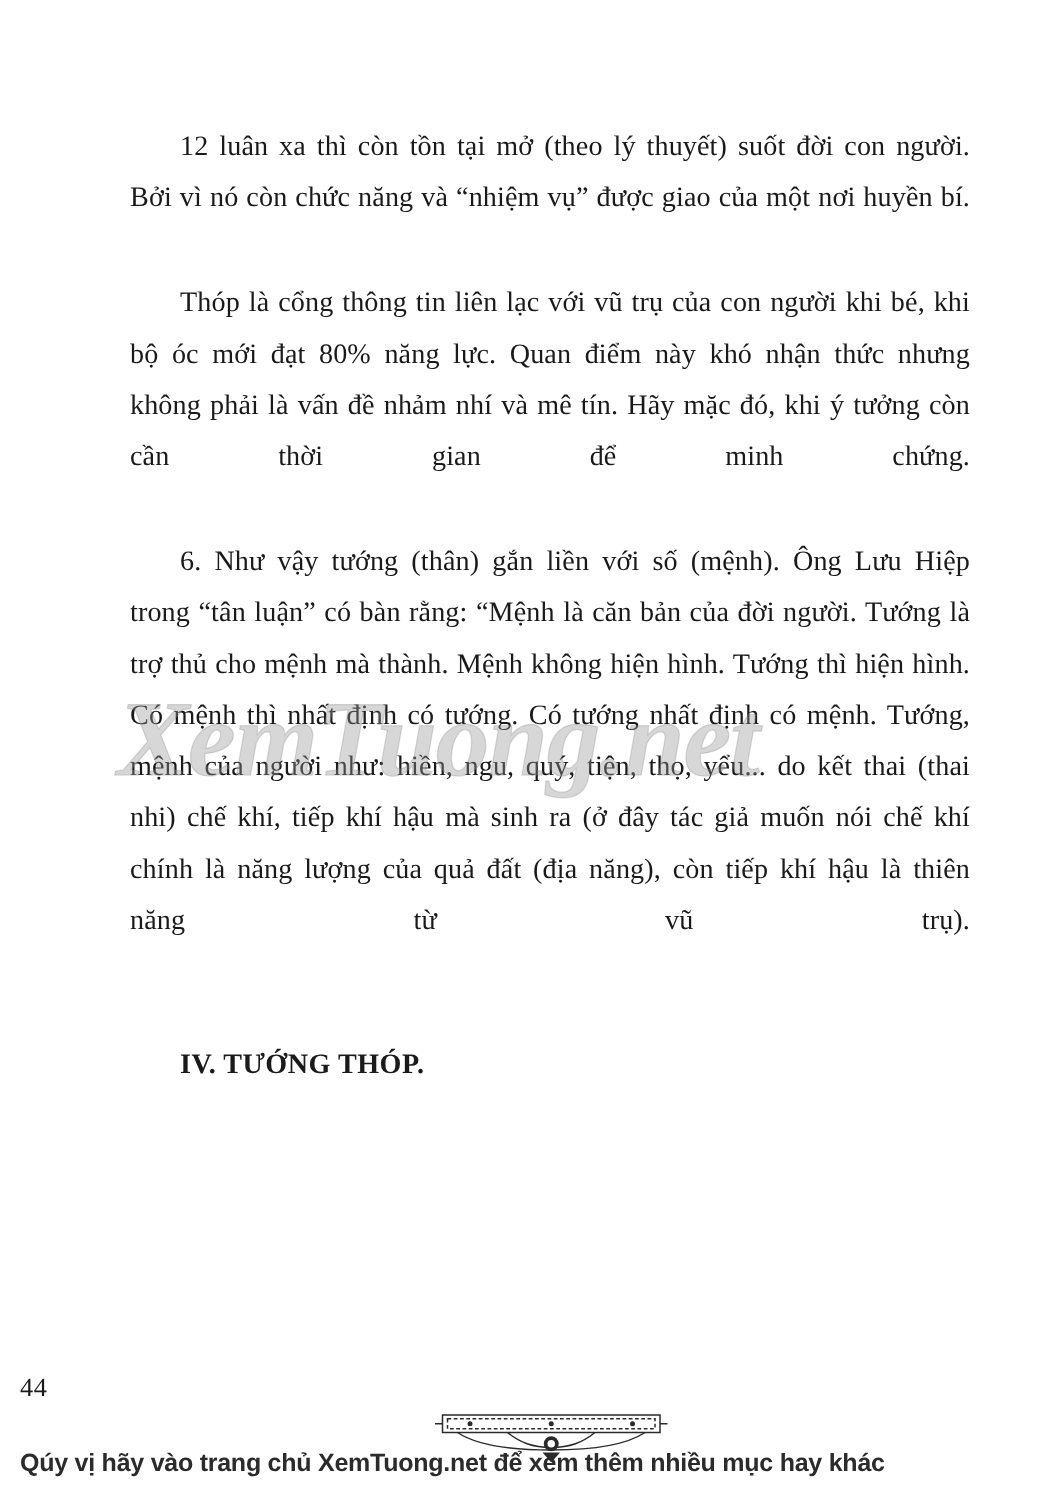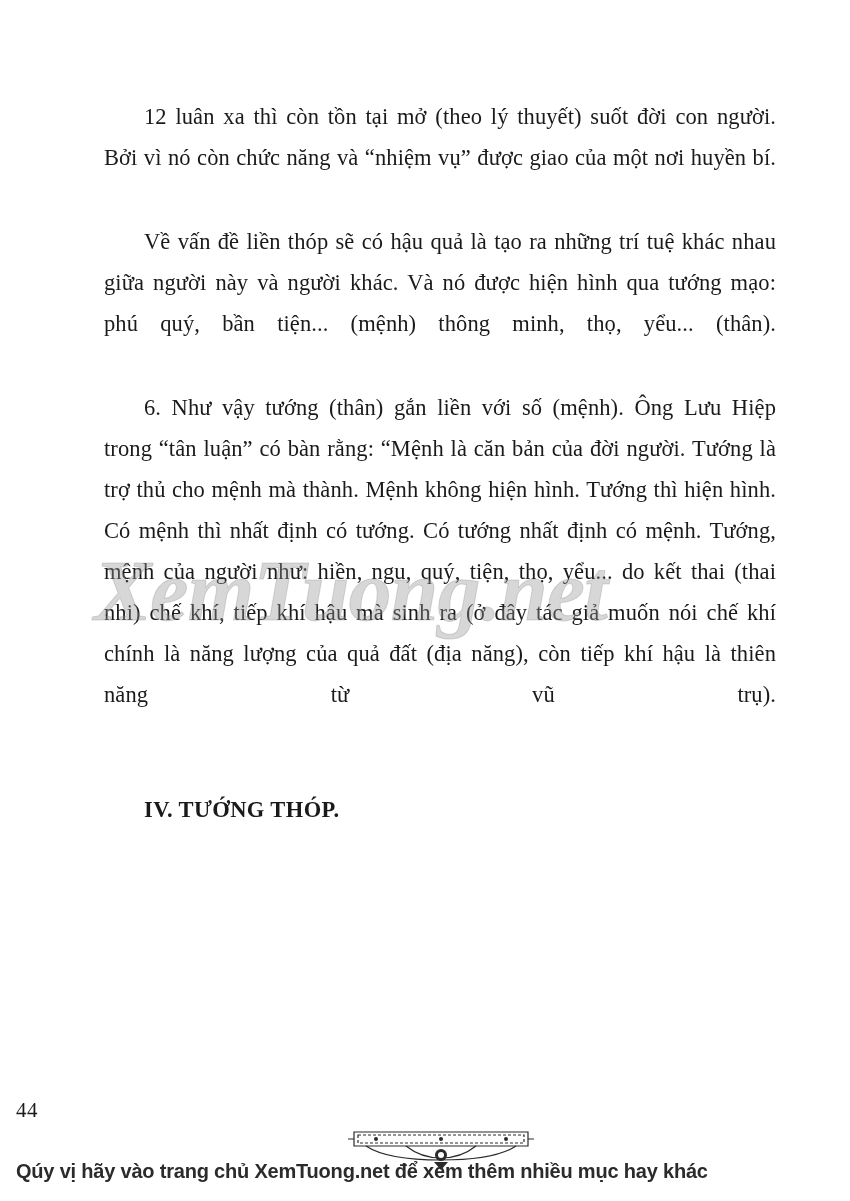--- a/index.html
+++ b/index.html
@@ -104,21 +104,21 @@
     -webkit-text-stroke: 1px rgba(120,120,120,0.25);
   }
 </style>
 </head>
 <body>
 
 <div class="page">
 
   <div class="content">
     <p class="para">12 luân xa thì còn tồn tại mở (theo lý thuyết) suốt đời con người. Bởi vì nó còn chức năng và “nhiệm vụ” được giao của một nơi huyền bí.</p>
-    <p class="para">Về vấn đề liền thóp sẽ có hậu quả là tạo ra những trí tuệ khác nhau giữa người này và người khác. Và nó được hiện hình qua tướng mạo: phú quý, bần tiện... (mệnh) thông minh, thọ, yểu... (thân).</p>
+    <p class="para">Thóp là cổng thông tin liên lạc với vũ trụ của con người khi bé, khi bộ óc mới đạt 80% năng lực. Quan điểm này khó nhận thức nhưng không phải là vấn đề nhảm nhí và mê tín. Hãy mặc đó, khi ý tưởng còn cần thời gian để minh chứng.</p>
     <p class="para">6. Như vậy tướng (thân) gắn liền với số (mệnh). Ông Lưu Hiệp trong “tân luận” có bàn rằng: “Mệnh là căn bản của đời người. Tướng là trợ thủ cho mệnh mà thành. Mệnh không hiện hình. Tướng thì hiện hình. Có mệnh thì nhất định có tướng. Có tướng nhất định có mệnh. Tướng, mệnh của người như: hiền, ngu, quý, tiện, thọ, yểu... do kết thai (thai nhi) chế khí, tiếp khí hậu mà sinh ra (ở đây tác giả muốn nói chế khí chính là năng lượng của quả đất (địa năng), còn tiếp khí hậu là thiên năng từ vũ trụ).</p>
 
     <h2 class="heading">IV. TƯỚNG THÓP.</h2>
 
   </div>
 
   <div class="watermark">
     <div class="watermark-text">XemTuong.net</div>
   </div>
 

